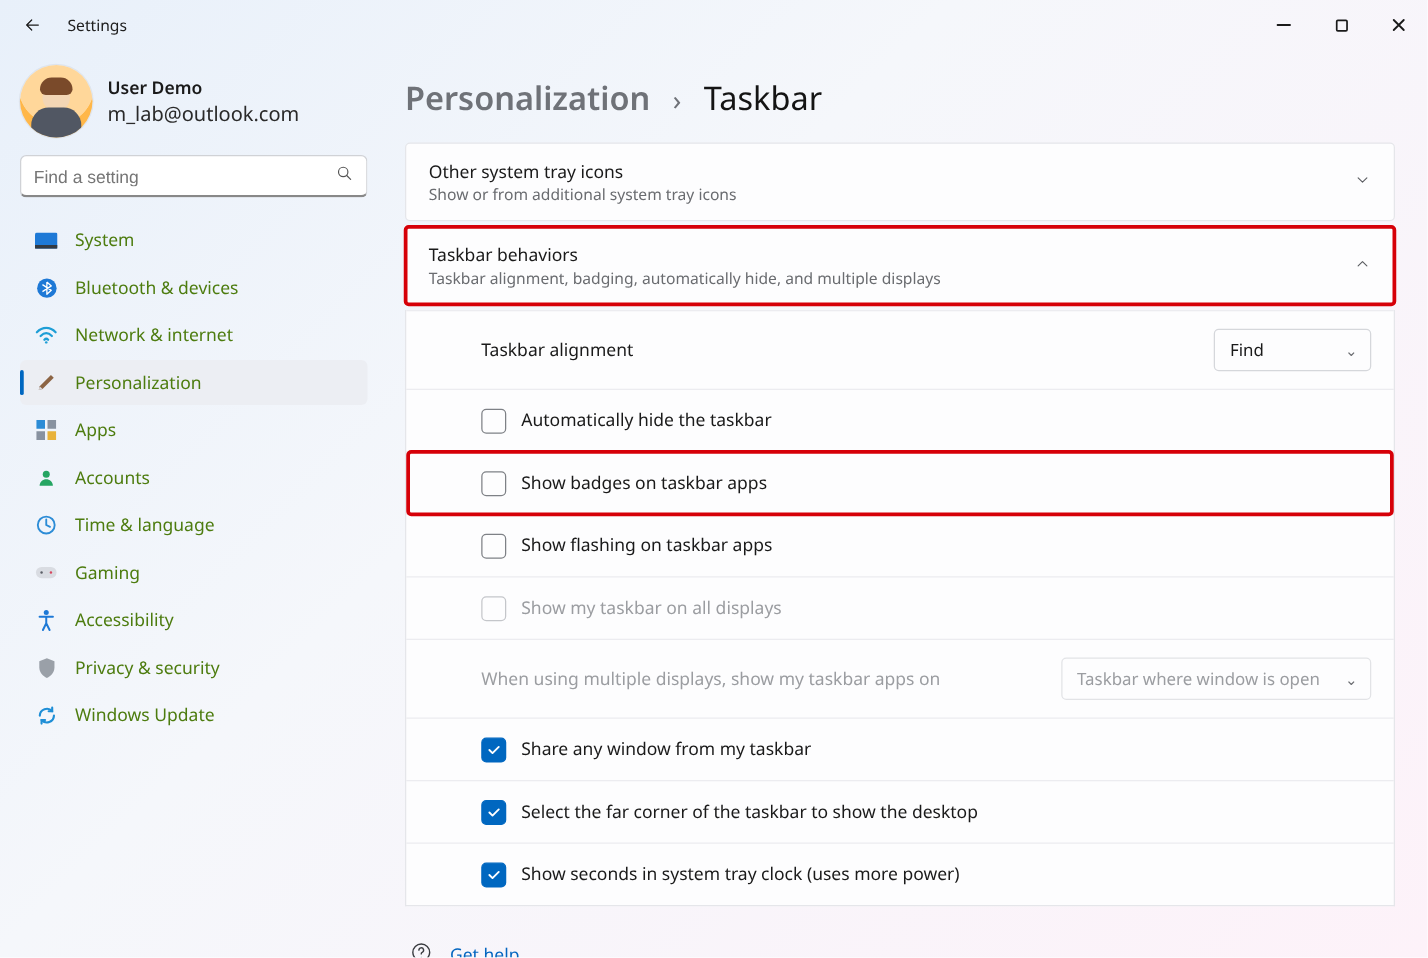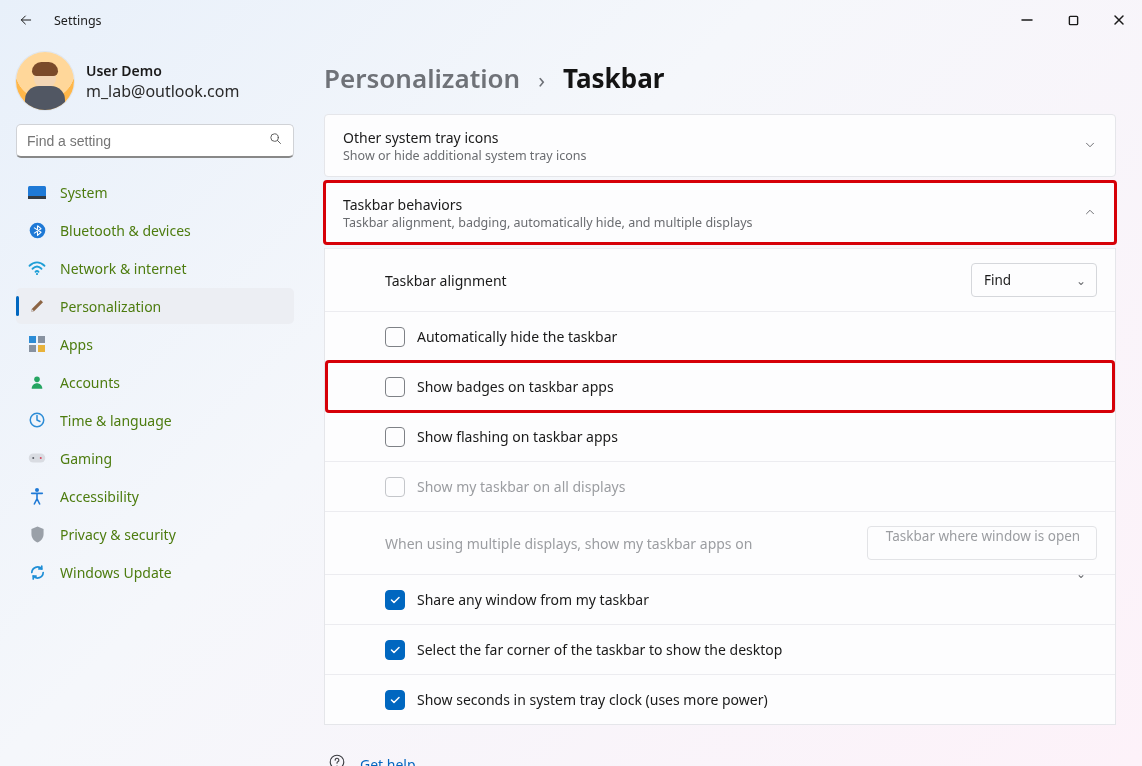--- a/index.html
+++ b/index.html
@@ -144,21 +144,21 @@
   }
 
   
   .breadcrumb {
     display: flex; align-items: baseline; gap: 18px;
     margin-bottom: 18px;
     margin-top: 6px;
   }
   .breadcrumb .parent { font-size: 26px; font-weight: 600; color: #6f7278; }
   .breadcrumb .sep { font-size: 22px; color: #6f7278; }
-  .breadcrumb .current { font-size: 26px; font-weight: 700; color: #141414; }
+  .breadcrumb .current { font-size: 26px; font-weight: 400; color: #141414; }
 
   
   .panel {
     background: #fdfdfe;
     border: 1px solid #e5e6ea;
     border-radius: 4px;
     margin-bottom: 4px;
   }
   .panel .head {
     padding: 13px 18px 12px 18px;
@@ -222,21 +222,21 @@
     min-width: 126px;
     background: #fdfdfe;
     border: 1px solid #d5d7db;
     border-radius: 4px;
     display: inline-flex; align-items: center;
     padding: 0 10px 0 12px;
     font-size: 13.5px;
     gap: 20px;
   }
   .dropdown .dd-chev { color: #6a6c70; font-size: 12px; margin-left: auto; }
-  .dropdown.disabled { color: #9b9da1; border-color: #e2e3e6; flex-direction: column; }
+  .dropdown.disabled { color: #9b9da1; border-color: #e2e3e6; }
 
   .gethelp {
     display: flex; align-items: center; gap: 14px;
     padding: 24px 0 0 4px;
   }
   .gethelp .hicon { color: #3a3c40; }
   .gethelp .hlabel { color: #0466c0; font-size: 14px; }
 
   svg.stroke { stroke: currentColor; fill: none; stroke-width: 1.5; stroke-linecap: round; stroke-linejoin: round; }
 </style>
@@ -400,21 +400,21 @@
     <div class="breadcrumb">
       <span class="parent">Personalization</span>
       <span class="sep">›</span>
       <span class="current">Taskbar</span>
     </div>
 
     <div class="panel">
       <div class="head">
         <div class="texts">
           <div class="ptitle">Other system tray icons</div>
-          <div class="psub">Show or hide additional system tray icons</div>
+          <div class="psub">Show or from additional system tray icons</div>
         </div>
         <span class="chev"><svg class="stroke" width="14" height="14" viewBox="0 0 24 24">
               <path d="M6 9l6 6 6-6"></path>
             </svg></span>
       </div>
     </div>
 
     <div class="panel highlight-red" style="margin-top:2px">
       <div class="head">
         <div class="texts">

